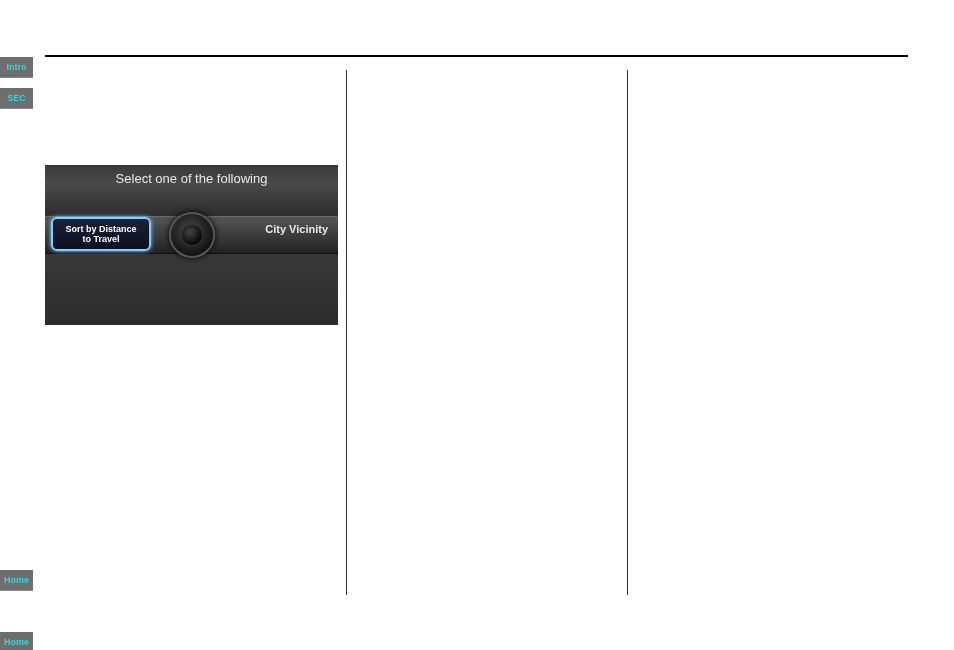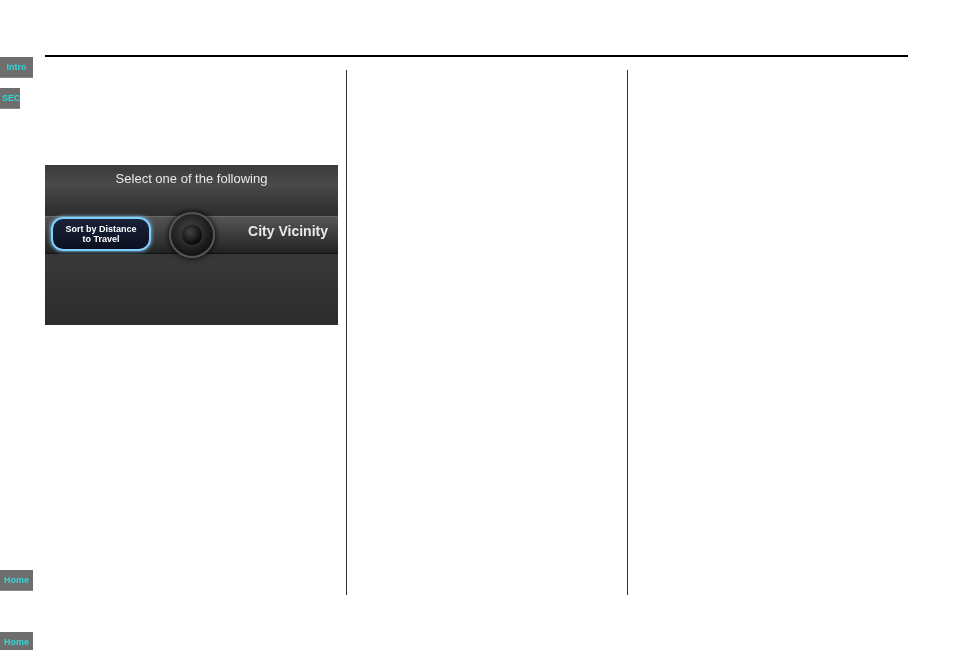--- a/index.html
+++ b/index.html
@@ -22,21 +22,21 @@
     color: #2fd9d9;
     font-size: 9px;
     font-weight: bold;
     text-align: center;
     padding: 5px 2px;
     margin-bottom: 0;
     cursor: pointer;
     border-bottom: 1px solid #888;
   }
   .side-tab.intro { position: absolute; top: 57px; width: 33px; }
-  .side-tab.sec { position: absolute; top: 88px; width: 20px; }
+  .side-tab.sec { position: absolute; top: 88px; width: 33px; }
   .side-tab.index { position: absolute; top: 570px; width: 33px; }
   .side-tab.home { position: absolute; top: 600px; width: 33px; margin-top: 32px; }
 
   .top-rule {
     position: absolute;
     left: 45px;
     top: 55px;
     width: 863px;
     height: 2px;
     background: #000;
@@ -123,37 +123,37 @@
     border: 1px solid #333;
   }
   .nav-option-left {
     position: absolute;
     left: 6px;
     top: 2px;
     width: 100px;
     height: 34px;
     background: linear-gradient(to bottom, #1a2238 0%, #0c1020 100%);
     border: 2px solid #7fd0ff;
-    border-radius: 12px;
+    border-radius: 6px;
     color: #fff;
     font-size: 9px;
     font-weight: bold;
     text-align: center;
     display: flex;
     flex-direction: column;
     justify-content: center;
     line-height: 1.15;
     box-shadow: 0 0 4px #7fd0ff;
   }
   .nav-option-right {
     position: absolute;
     right: 10px;
     top: 8px;
     color: #e8e8e8;
-    font-size: 14px;
+    font-size: 11px;
     font-weight: bold;
   }
 </style>
 </head>
 <body>
 
 <div class="side-tabs">
   <div class="side-tab intro">Intro</div>
   <div class="side-tab sec">SEC</div>
   <div class="side-tab index">Home</div>

